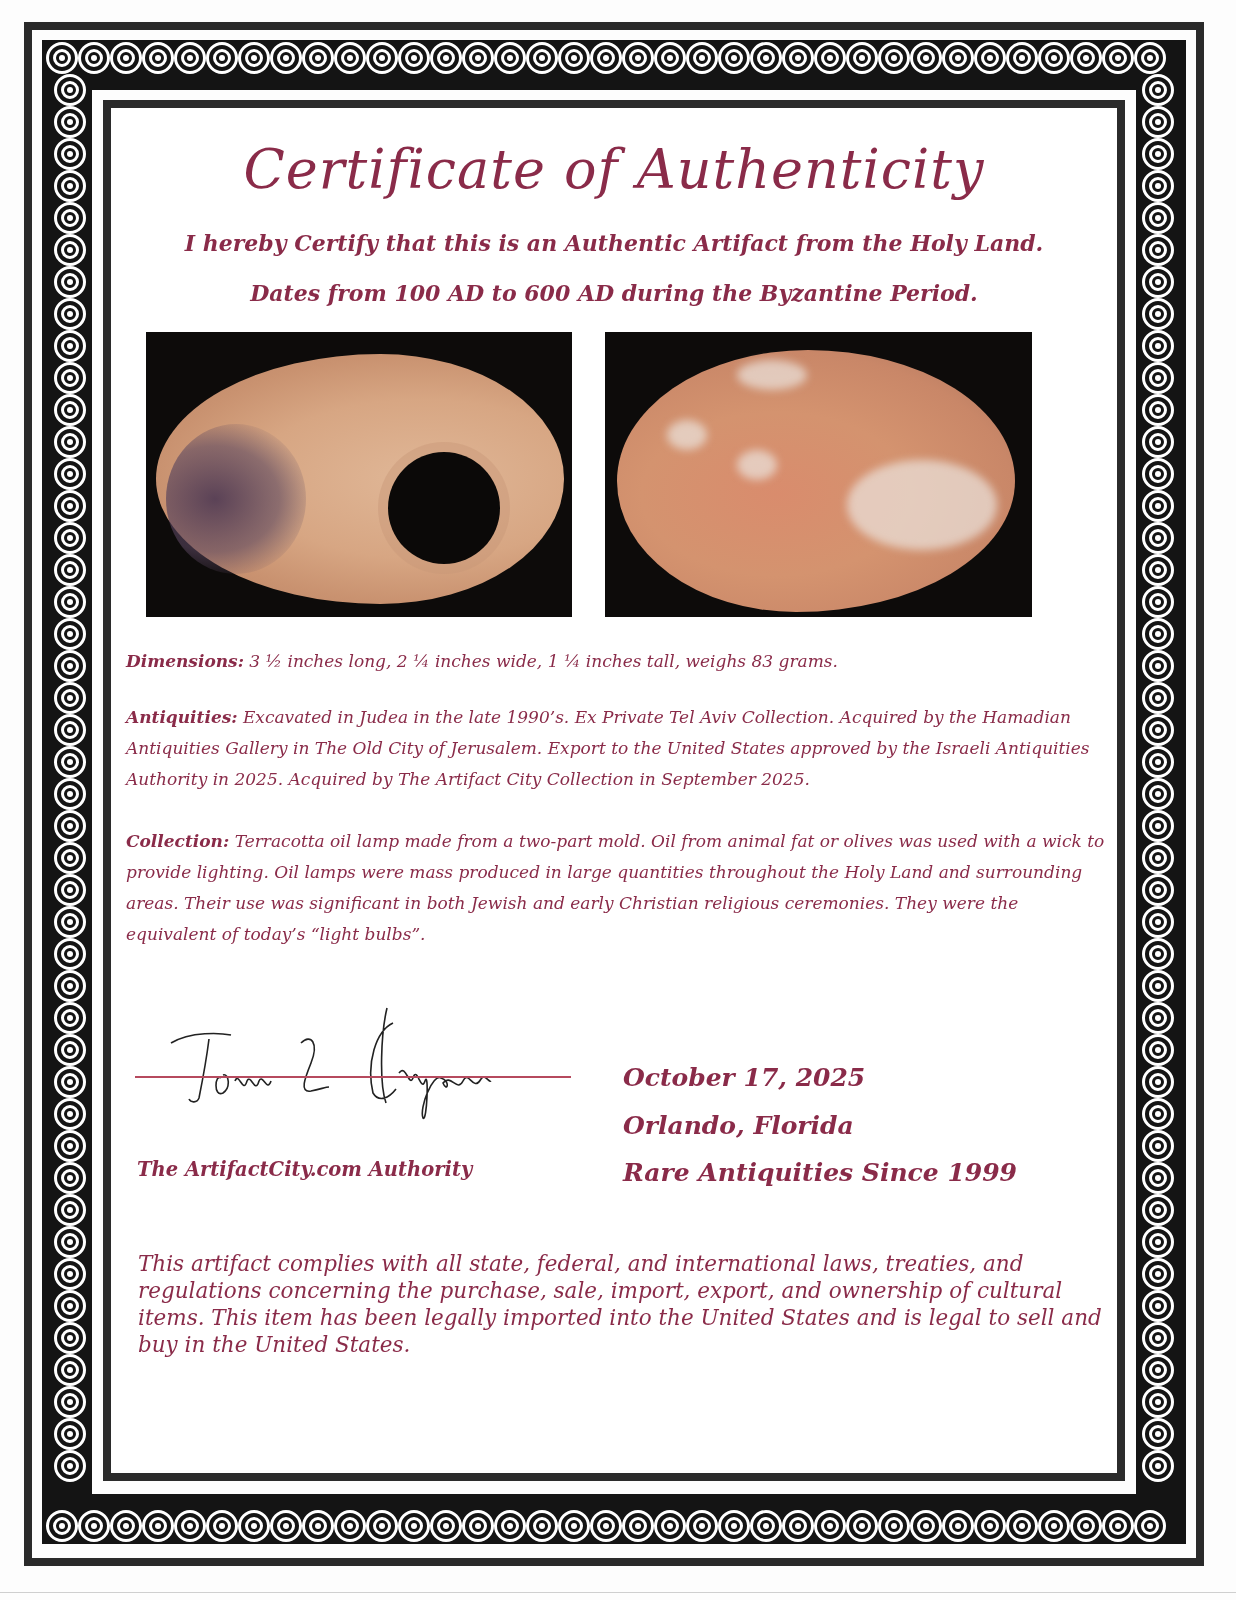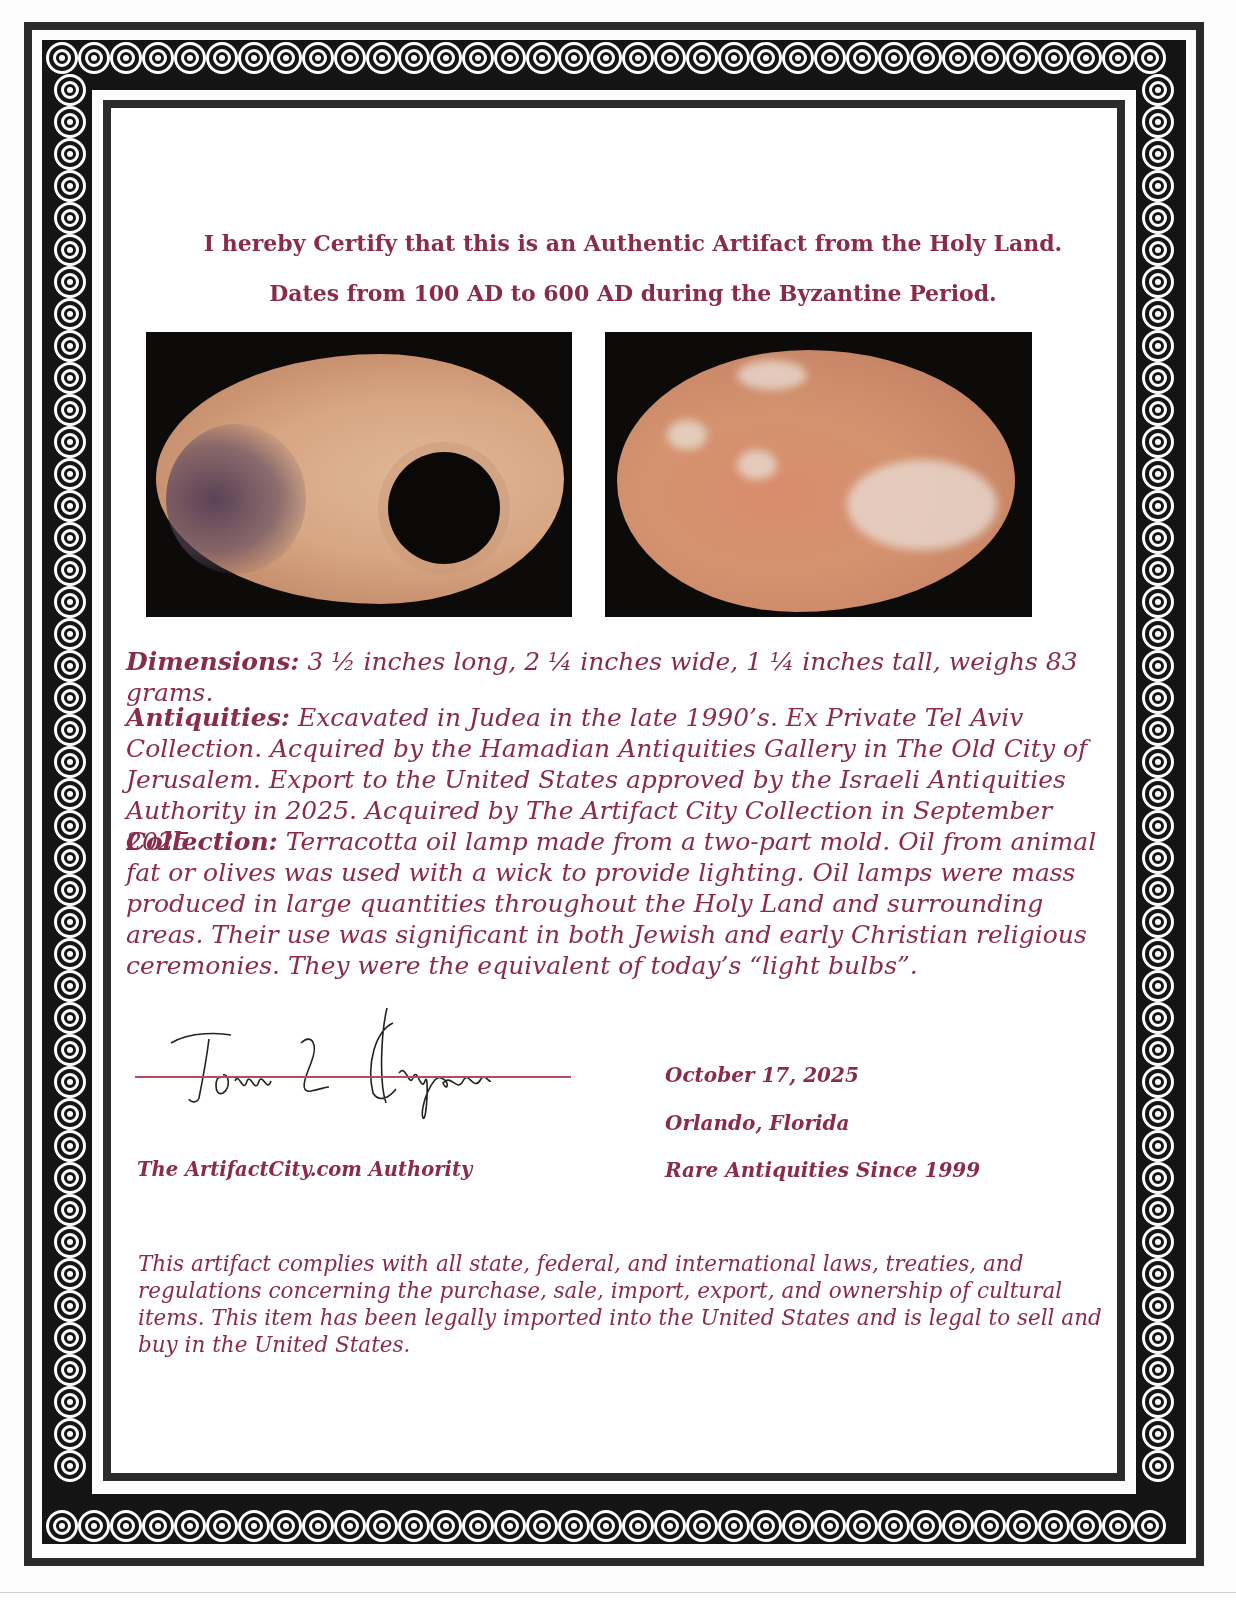--- a/index.html
+++ b/index.html
@@ -21,47 +21,47 @@
         border:3px solid #fff;position:relative;}
   .ring::before{content:"";position:absolute;left:4px;top:4px;width:18px;height:18px;
         box-sizing:border-box;border-radius:50%;border:3px solid #fff;}
   .ring::after{content:"";position:absolute;left:10px;top:10px;width:6px;height:6px;
         border-radius:50%;background:#fff;}
 
   
   .content{position:absolute;left:111px;top:108px;width:1006px;height:1365px;}
   .title{position:absolute;left:0;width:1006px;top:30px;text-align:center;
          font-family:"DejaVu Serif",serif;font-style:italic;font-size:54px;letter-spacing:1px;color:#8a2b49;}
-  .sub{position:absolute;left:0;width:1006px;text-align:center;font-weight:bold;
-       font-size:22px;color:#8a2b49;padding-left:19px;}
+  .sub{position:absolute;left:0;width:1006px;text-align:center;font-style:italic;font-weight:bold;
+       font-size:22px;color:#8a2b49;}
   .sub1{top:122px;} .sub2{top:172px;}
   .photo{position:absolute;top:224px;height:285px;background:#0d0b0a;overflow:hidden;}
   .photo1{left:35px;width:426px;}
   .photo2{left:494px;width:427px;}
   .lamp{position:absolute;border-radius:50% / 50%;}
   .lamp1{left:10px;top:22px;width:408px;height:250px;
      background:radial-gradient(ellipse at 65% 50%,#e0b797 0%,#d7a683 45%,#c99270 70%,#b78166 100%);
      border-radius:55% 45% 45% 55% / 50% 50% 50% 50%;}
   .soot{position:absolute;left:10px;top:70px;width:140px;height:150px;border-radius:50%;
      background:radial-gradient(ellipse at 35% 50%,rgba(70,50,80,.85) 0%,rgba(90,70,95,.6) 50%,rgba(120,90,100,0) 80%);}
   .hole{position:absolute;left:232px;top:98px;width:112px;height:112px;border-radius:50%;background:#0b0908;
      box-shadow:0 0 0 10px rgba(200,150,120,.45);}
   .lamp2{left:12px;top:18px;width:398px;height:262px;
      background:radial-gradient(ellipse at 40% 55%,#d98c6d 0%,#d4936f 40%,#c98768 70%,#a5705c 100%);
      border-radius:48% 52% 55% 45% / 50% 50% 50% 50%;}
   .mineral{position:absolute;border-radius:50%;background:rgba(235,228,222,.7);filter:blur(4px);}
-  .section{position:absolute;left:15px;width:980px;font-style:italic;font-size:25px;line-height:31px;color:#8a2b49;}
+  .section{position:absolute;left:15px;width:980px;font-style:italic;font-size:17px;line-height:31px;color:#8a2b49;}
   .section .label{font-weight:bold;}
   .sec-dim{top:538px;}
   .sec-prov{top:594px;}
   .sec-desc{top:718px;}
   .sig-line{position:absolute;left:24px;top:968px;width:436px;height:2px;background:#b64a5e;}
   .signature{position:absolute;left:40px;top:895px;width:420px;height:120px;}
   .sig-col{position:absolute;left:26px;font-style:italic;font-weight:bold;font-size:19.5px;color:#8a2b49;}
-  .right-col{position:absolute;left:554px;font-style:italic;font-weight:bold;font-size:20px;color:#8a2b49;}
+  .right-col{position:absolute;left:512px;font-style:italic;font-weight:bold;font-size:25px;color:#8a2b49;}
   .r1{top:955px;} .r2{top:1003px;} .r3{top:1050px;}
   .compliance{position:absolute;left:27px;top:1142px;width:975px;font-style:italic;font-size:21.5px;line-height:27px;color:#8a2b49;}
 </style>
 </head>
 <body>
 
 <div class="scanline"></div>
 
 <div class="outer-band"></div>
 <div class="thick-band">
@@ -229,20 +229,21 @@
       <div class="ring"></div>
       <div class="ring"></div>
       <div class="ring"></div>
       <div class="ring"></div>
     </div>
 </div>
 <div class="thick-inner-white"></div>
 <div class="thin-band"></div>
 
 <div class="content">
+  <div class="title">Certificate of Authenticity</div>
   <div class="sub sub1">I hereby Certify that this is an Authentic Artifact from the Holy Land.</div>
   <div class="sub sub2">Dates from 100 AD to 600 AD during the Byzantine Period.</div>
 
   <div class="photo photo1">
     <div class="lamp lamp1">
       <div class="soot"></div>
       <div class="hole"></div>
     </div>
   </div>
   <div class="photo photo2">

